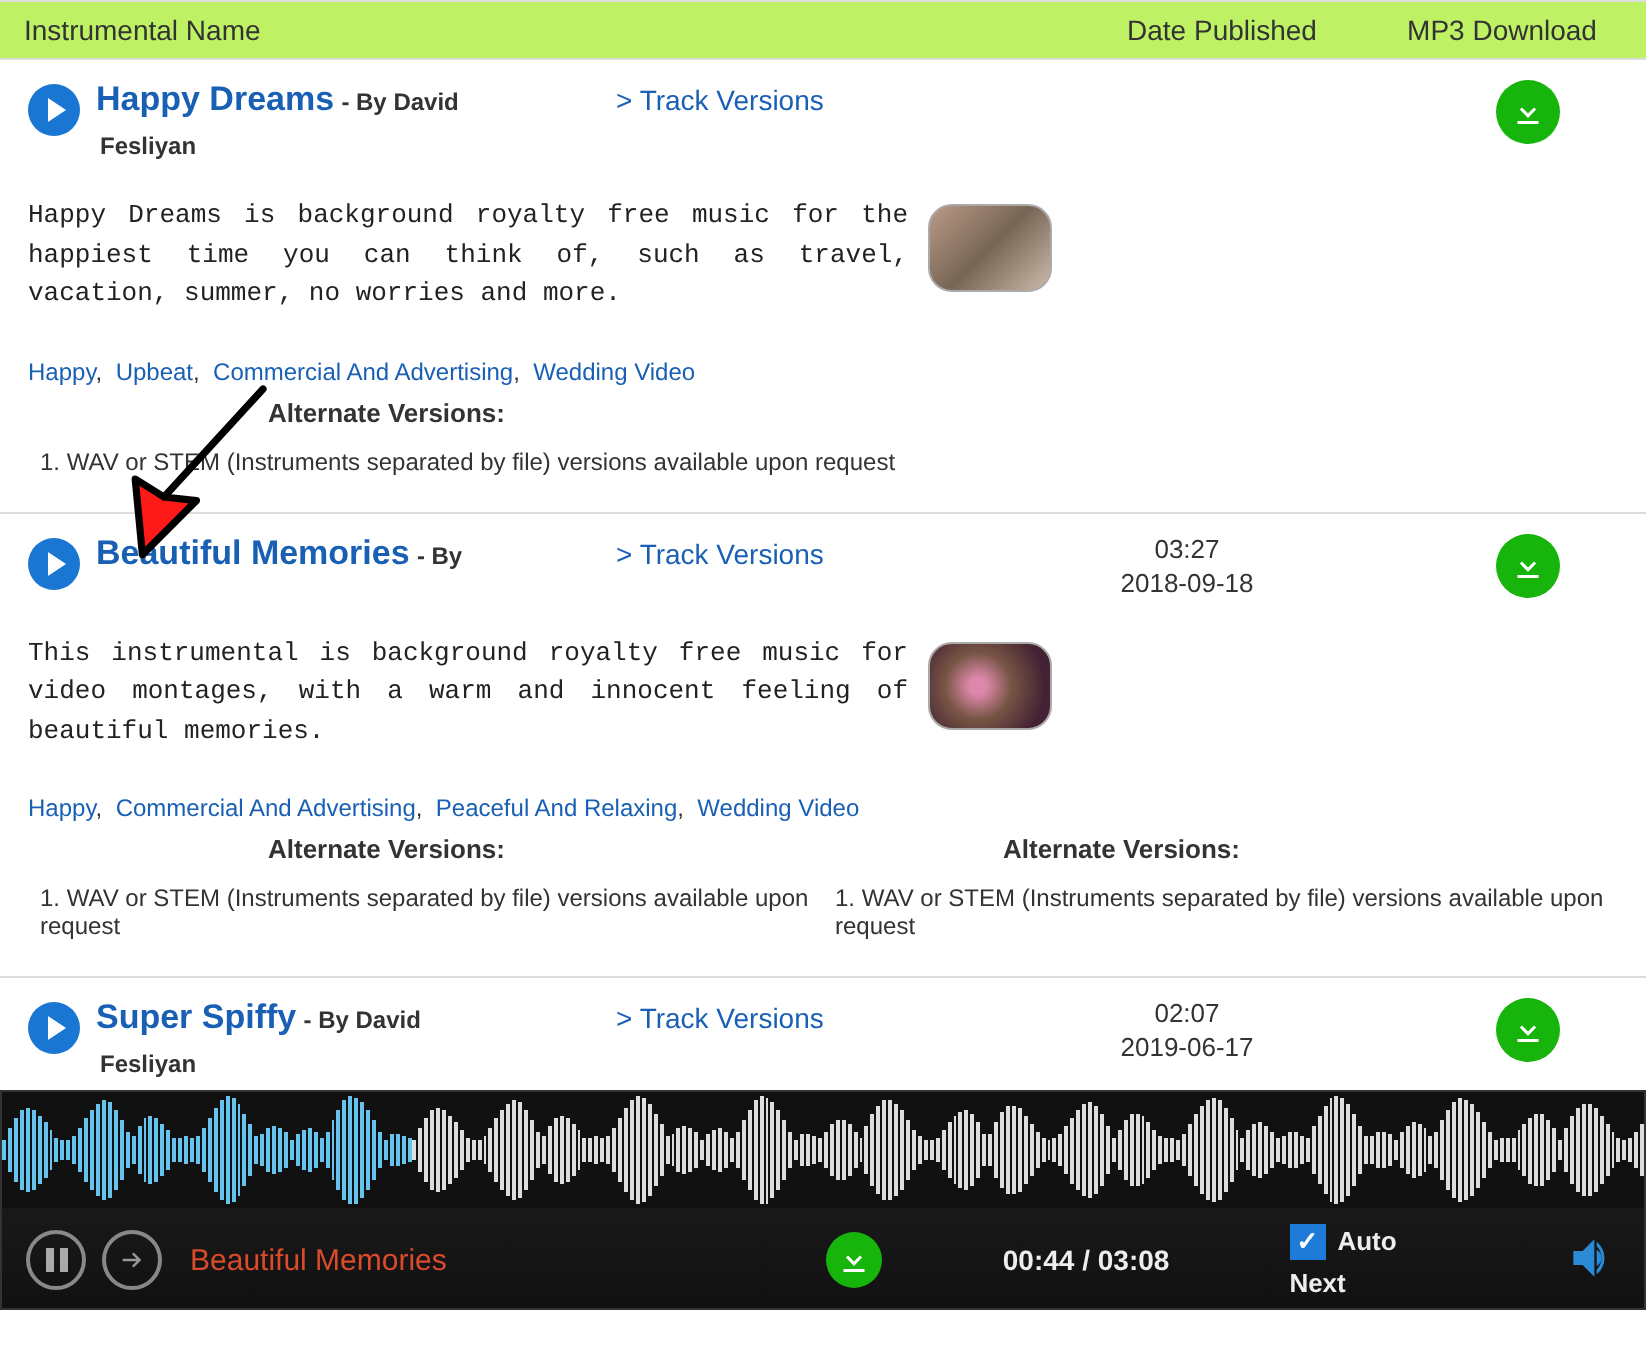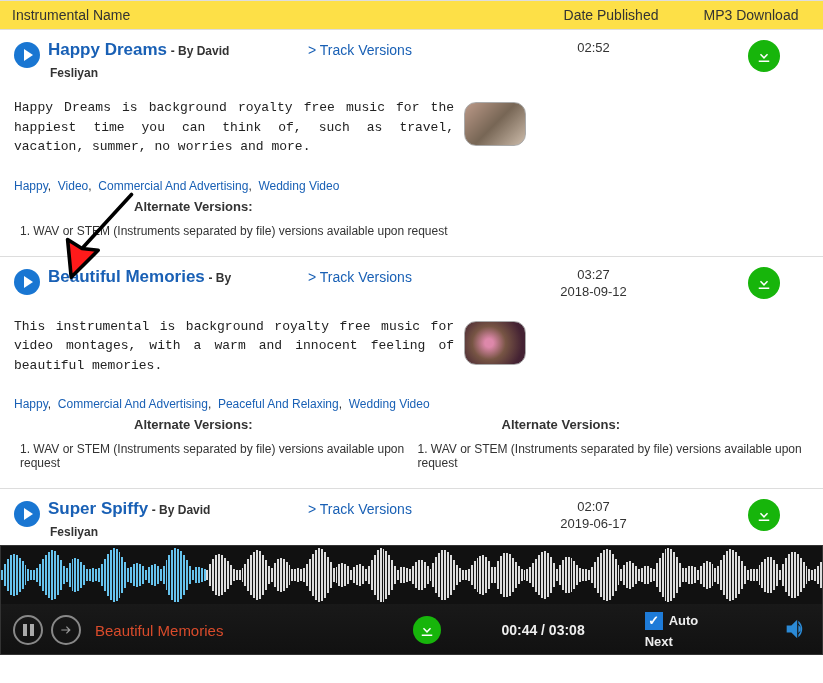--- a/index.html
+++ b/index.html
@@ -11,21 +11,21 @@
   width: 823px;
   margin: 0 auto;
   position: relative;
 }
 .header-row {
   display: flex;
   padding: 6px 12px;
   border-top: 1px solid #ddd;
   border-bottom: 1px solid #ddd;
   font-size: 14px;
-  background: #fde047;
+  background: #bef264;
 }
 .col-name { flex: 1 1 auto; }
 .col-date { width: 160px; text-align: center; }
 .col-dl { width: 120px; text-align: center; }
 .track {
   padding: 10px 14px 18px 14px;
   border-bottom: 1px solid #ddd;
   background: #fff;
 }
 .track-top {
@@ -197,57 +197,56 @@
     <span class="play-btn">
         <span class="tri"></span>
       </span>
     <div class="title-wrap">
       <a href="#" class="title-link">Happy Dreams</a>
       <span class="by-text"><span>- By </span><span>David</span></span>
       <span class="author">Fesliyan</span>
     </div>
     <a href="#" class="versions">&gt; Track Versions</a>
     <div class="date-col">
-      <span class="dur">02:52</span>
     </div>
     <div class="dl-col">
       <span class="dl-btn">
         <svg viewBox="0 0 24 24">
             <path fill="#fff" d="M12 3v10l4-4 1.4 1.4L12 16 6.6 10.4 8 9l4 4V3h0zM5 18h14v2H5z"></path>
           </svg>
       </span>
     </div>
   </div>
   <div class="desc-row">
     <div class="description">Happy Dreams is background royalty free music for the happiest time you can think of, such as travel, vacation, summer, no worries and more.</div>
     <div class="thumb"></div>
   </div>
   <div class="tags">
     <a href="#">Happy</a>,&nbsp;
-    <a href="#">Video</a>,&nbsp;
+    <a href="#">Upbeat</a>,&nbsp;
     <a href="#">Commercial And Advertising</a>,&nbsp;
     <a href="#">Wedding Video</a>
   </div>
   <div class="alt-title">Alternate Versions:</div>
   <div class="alt-list">1. WAV or STEM (Instruments separated by file) versions available upon request</div>
 </div>
 
 <div class="track">
   <div class="track-top">
     <span class="play-btn">
         <span class="tri"></span>
       </span>
     <div class="title-wrap">
       <a href="#" class="title-link">Beautiful Memories</a>
       <span class="by-text">- By</span>
     </div>
     <a href="#" class="versions">&gt; Track Versions</a>
     <div class="date-col">
       <span class="dur">03:27</span>
-      <span class="pub">2018-09-12</span>
+      <span class="pub">2018-09-18</span>
     </div>
     <div class="dl-col">
       <span class="dl-btn">
         <svg viewBox="0 0 24 24">
             <path fill="#fff" d="M12 3v10l4-4 1.4 1.4L12 16 6.6 10.4 8 9l4 4V3h0zM5 18h14v2H5z"></path>
           </svg>
       </span>
     </div>
   </div>
   <div class="desc-row">

